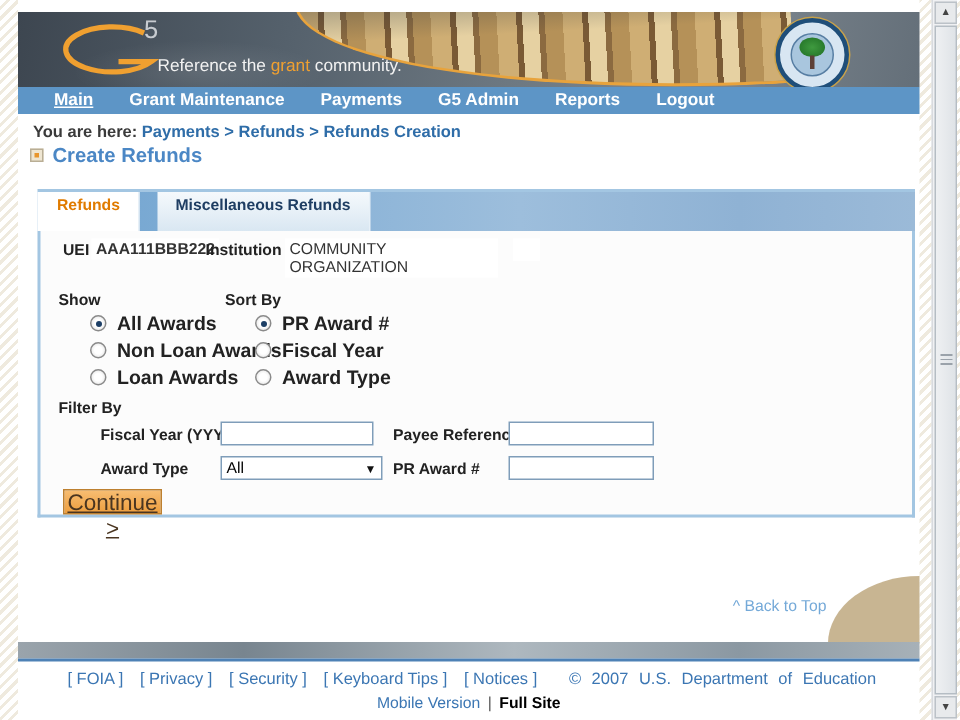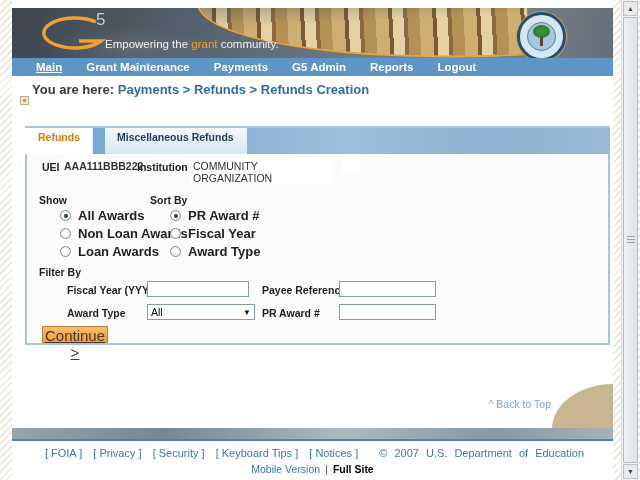--- a/index.html
+++ b/index.html
@@ -34,21 +34,21 @@
     background:radial-gradient(#3f9a3f,#1f6e24); }
   .seal .trunk { position:absolute; left:20px; top:22px; width:3px; height:9px; background:#5d4037; }
 
   
   .nav { position:absolute; left:0; top:58px; width:601px; height:18px; background:#5d95c6;
     display:flex; align-items:center; }
   .nav span { color:#fff; font-weight:bold; font-size:11.5px; margin-right:24px; cursor:pointer; }
   .nav span:first-child { margin-left:24px;text-decoration:underline; }
 
   
-  .breadcrumb { position:absolute; left:20px; top:82px; font-size:13px; font-weight:bold; color:#3a3a3a; }
+  .breadcrumb { position:absolute; left:10px; top:82px; font-size:11px; font-weight:bold; color:#3a3a3a; }
   .breadcrumb .path { color:#2f6da8; }
   .page-title { position:absolute; left:8px; top:96px; display:flex; align-items:center; }
   .bullet { width:9px; height:9px; background:#efe6d2; border:1px solid #b9ae95; margin-right:6px; position:relative; }
   .bullet::after { content:""; position:absolute; left:2px; top:2px; width:3px; height:3px; background:#e8962e; }
   .page-title .txt { color:#4b87c5; font-weight:bold; font-size:13.5px; }
 
   
   .panel { position:absolute; left:13px; top:128px; width:585px; height:217px;
     border:2px solid #a3c6e2; border-top:none; background:#fcfcfc; }
   .tabstrip { position:absolute; left:-2px; top:-2px; width:585px; height:28px;
@@ -122,41 +122,42 @@
 
   <div class="banner">
     <div class="sheen"></div>
     <div class="swoosh">
         <div class="shade"></div>
       </div>
     <svg class="g-logo" viewBox="0 0 70 40">
       <path d="M 58 8 A 31 15 0 1 0 63 27 L 41 27" fill="none" stroke="#f0a030" stroke-width="3.5"></path>
     </svg>
     <span class="logo5">5</span>
-    <div class="tagline"><span>Empowering the </span><span class="hl">grant</span><span> community.</span></div>
+    <div class="tagline"><span>Reference the </span><span class="hl">grant</span><span> community.</span></div>
     <div class="seal">
       <div class="inner"></div>
         <div class="tree"></div>
         <div class="trunk"></div>
     </div>
   </div>
 
   <div class="nav">
     <span>Main</span>
     <span>Grant Maintenance</span>
     <span>Payments</span>
     <span>G5 Admin</span>
     <span>Reports</span>
     <span>Logout</span>
   </div>
 
   <div class="breadcrumb"><span>You are here: </span><span class="path">Payments &gt; Refunds &gt; Refunds Creation</span></div>
 
   <div class="page-title">
     <span class="bullet"></span>
+    <span class="txt">Create Refunds</span>
   </div>
 
   <div class="panel">
     <div class="tabstrip">
       <div class="tab active">Refunds</div>
       <div class="tab inactive">Miscellaneous Refunds</div>
     </div>
 
     <span class="lbl" style="left:15px; top:33px;">UEI</span>
     <span class="val" style="left:34px; top:31px;font-weight:bold;">AAA111BBB222</span>

